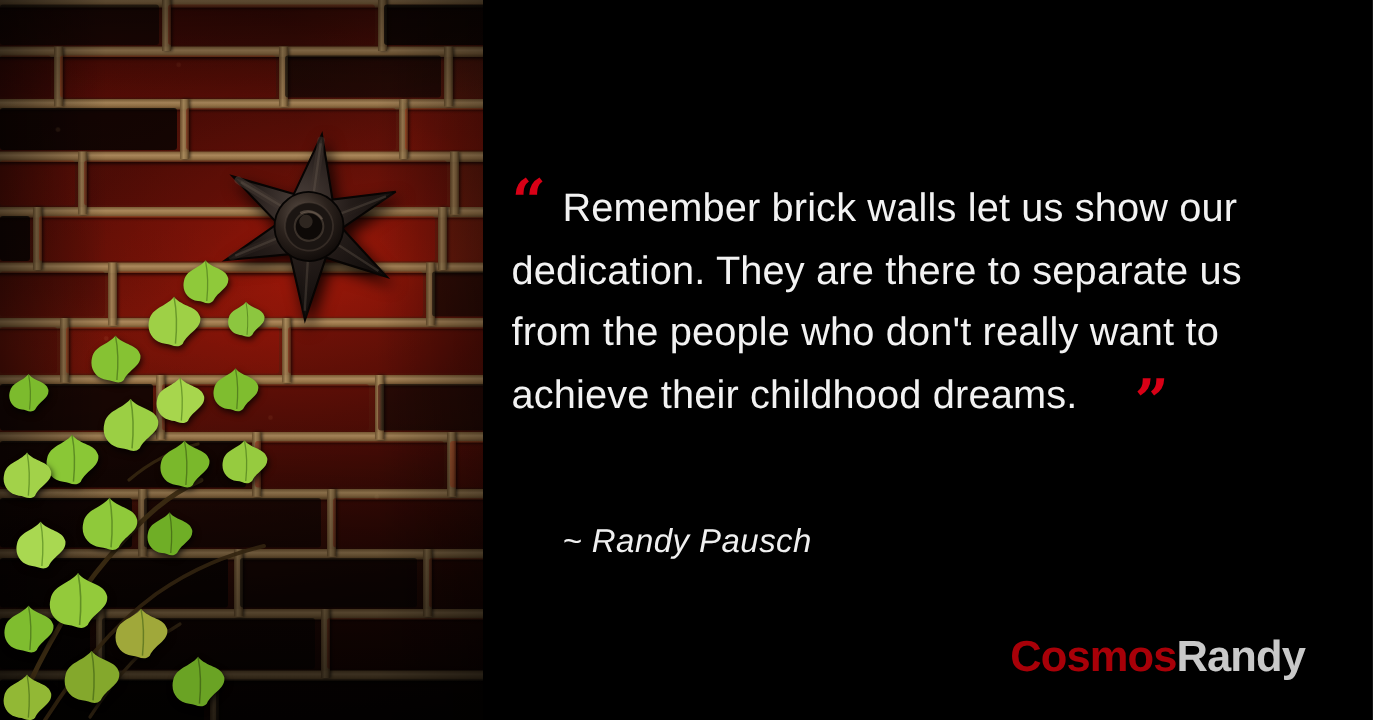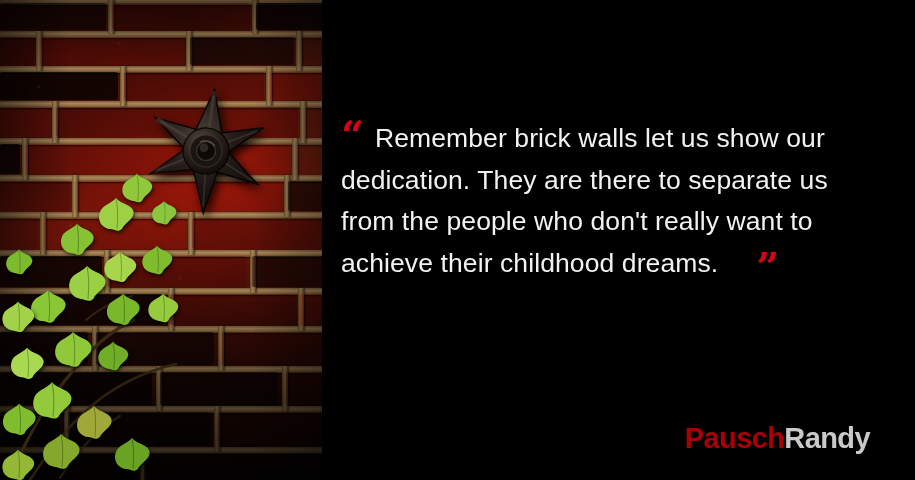--- a/index.html
+++ b/index.html
@@ -414,18 +414,19 @@
 
   </div>
 
   <div id="quote-panel">
 
     <div id="quote-block">
       <span id="quote-open" class="qmark">“</span>
       <div id="quote-text"><span>Remember brick walls let us show our dedication. They are there to separate us from the people who don't really want to achieve their childhood dreams.</span><span id="quote-close" class="qmark">”</span></div>
     </div>
 
-
-    <div id="logo"><span id="logo-quotes">Pausch</span><span id="logo-cosmos">Randy</span></div>
+    <div id="attribution">~ Randy Pausch</div>
+
+    <div id="logo"><span id="logo-quotes">Cosmos</span><span id="logo-cosmos">Randy</span></div>
 
   </div>
 
 </div>
 
 </body></html>

